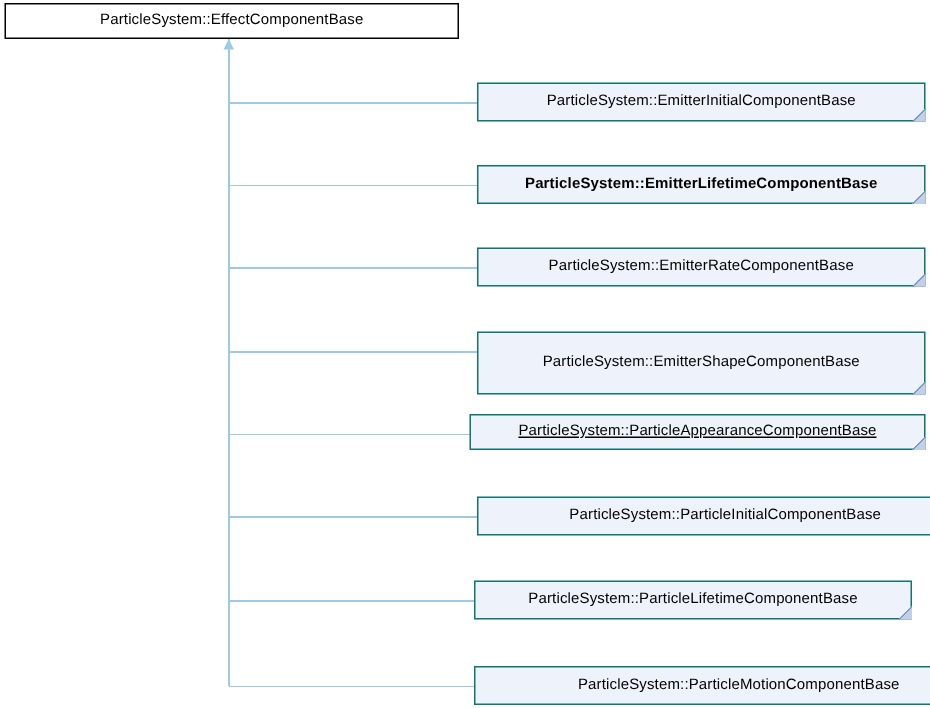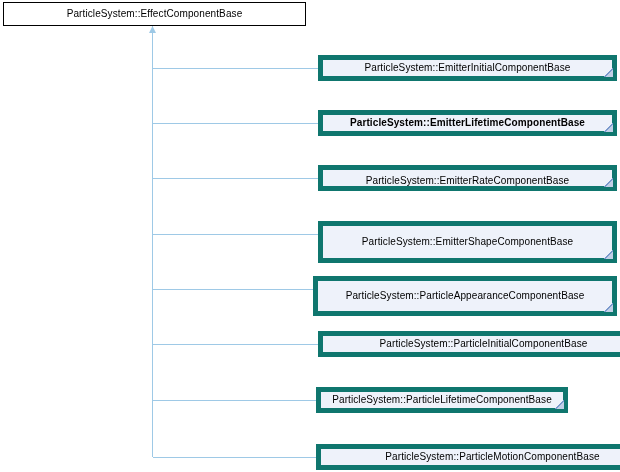--- a/index.html
+++ b/index.html
@@ -45,21 +45,21 @@
     color: #000000;
   }
 
   .node.root {
     background: #ffffff;
     border: 1px solid #000000;
   }
 
   .node.derived {
     background: #eef2fa;
-    border: 5px solid #0f766e;
+    border: 1px solid #0f766e;
   }
 
   
   .node.derived::after {
     content: "";
     position: absolute;
     right: -1px;
     bottom: -1px;
     width: 9px;
     height: 9px;
@@ -93,33 +93,33 @@
     <span class="node-label">ParticleSystem::EffectComponentBase</span>
   </div>
 
   <div id="derived-nodes">
       <div class="node derived" style="left: 318px; top: 55px; width: 299px; height: 26px;">
         <span class="node-label">ParticleSystem::EmitterInitialComponentBase</span>
       </div>
       <div class="node derived" style="left: 318px; top: 110px; width: 299px; height: 26px; font-weight: bold;">
         <span class="node-label">ParticleSystem::EmitterLifetimeComponentBase</span>
       </div>
-      <div class="node derived" style="left: 318px; top: 165px; width: 299px; height: 26px; align-items: flex-end;">
+      <div class="node derived" style="left: 318px; top: 165px; width: 299px; height: 26px;">
         <span class="node-label">ParticleSystem::EmitterRateComponentBase</span>
       </div>
       <div class="node derived" style="left: 318px; top: 221px; width: 299px; height: 42px;">
         <span class="node-label">ParticleSystem::EmitterShapeComponentBase</span>
       </div>
-      <div class="node derived" style="left: 313px; top: 276px; width: 304px; height: 40px;">
+      <div class="node derived" style="left: 313px; top: 276px; width: 304px; height: 24px; text-decoration: underline;">
         <span class="node-label">ParticleSystem::ParticleAppearanceComponentBase</span>
       </div>
       <div class="node derived" style="left: 318px; top: 331px; width: 331px; height: 26px;">
         <span class="node-label">ParticleSystem::ParticleInitialComponentBase</span>
       </div>
-      <div class="node derived" style="left: 316px; top: 387px; width: 252px; height: 26px;">
+      <div class="node derived" style="left: 316px; top: 387px; width: 292px; height: 26px;">
         <span class="node-label">ParticleSystem::ParticleLifetimeComponentBase</span>
       </div>
       <div class="node derived" style="left: 316px; top: 444px; width: 353px; height: 26px;">
         <span class="node-label">ParticleSystem::ParticleMotionComponentBase</span>
       </div>
     </div>
 
 </div>
 
 </body></html>

